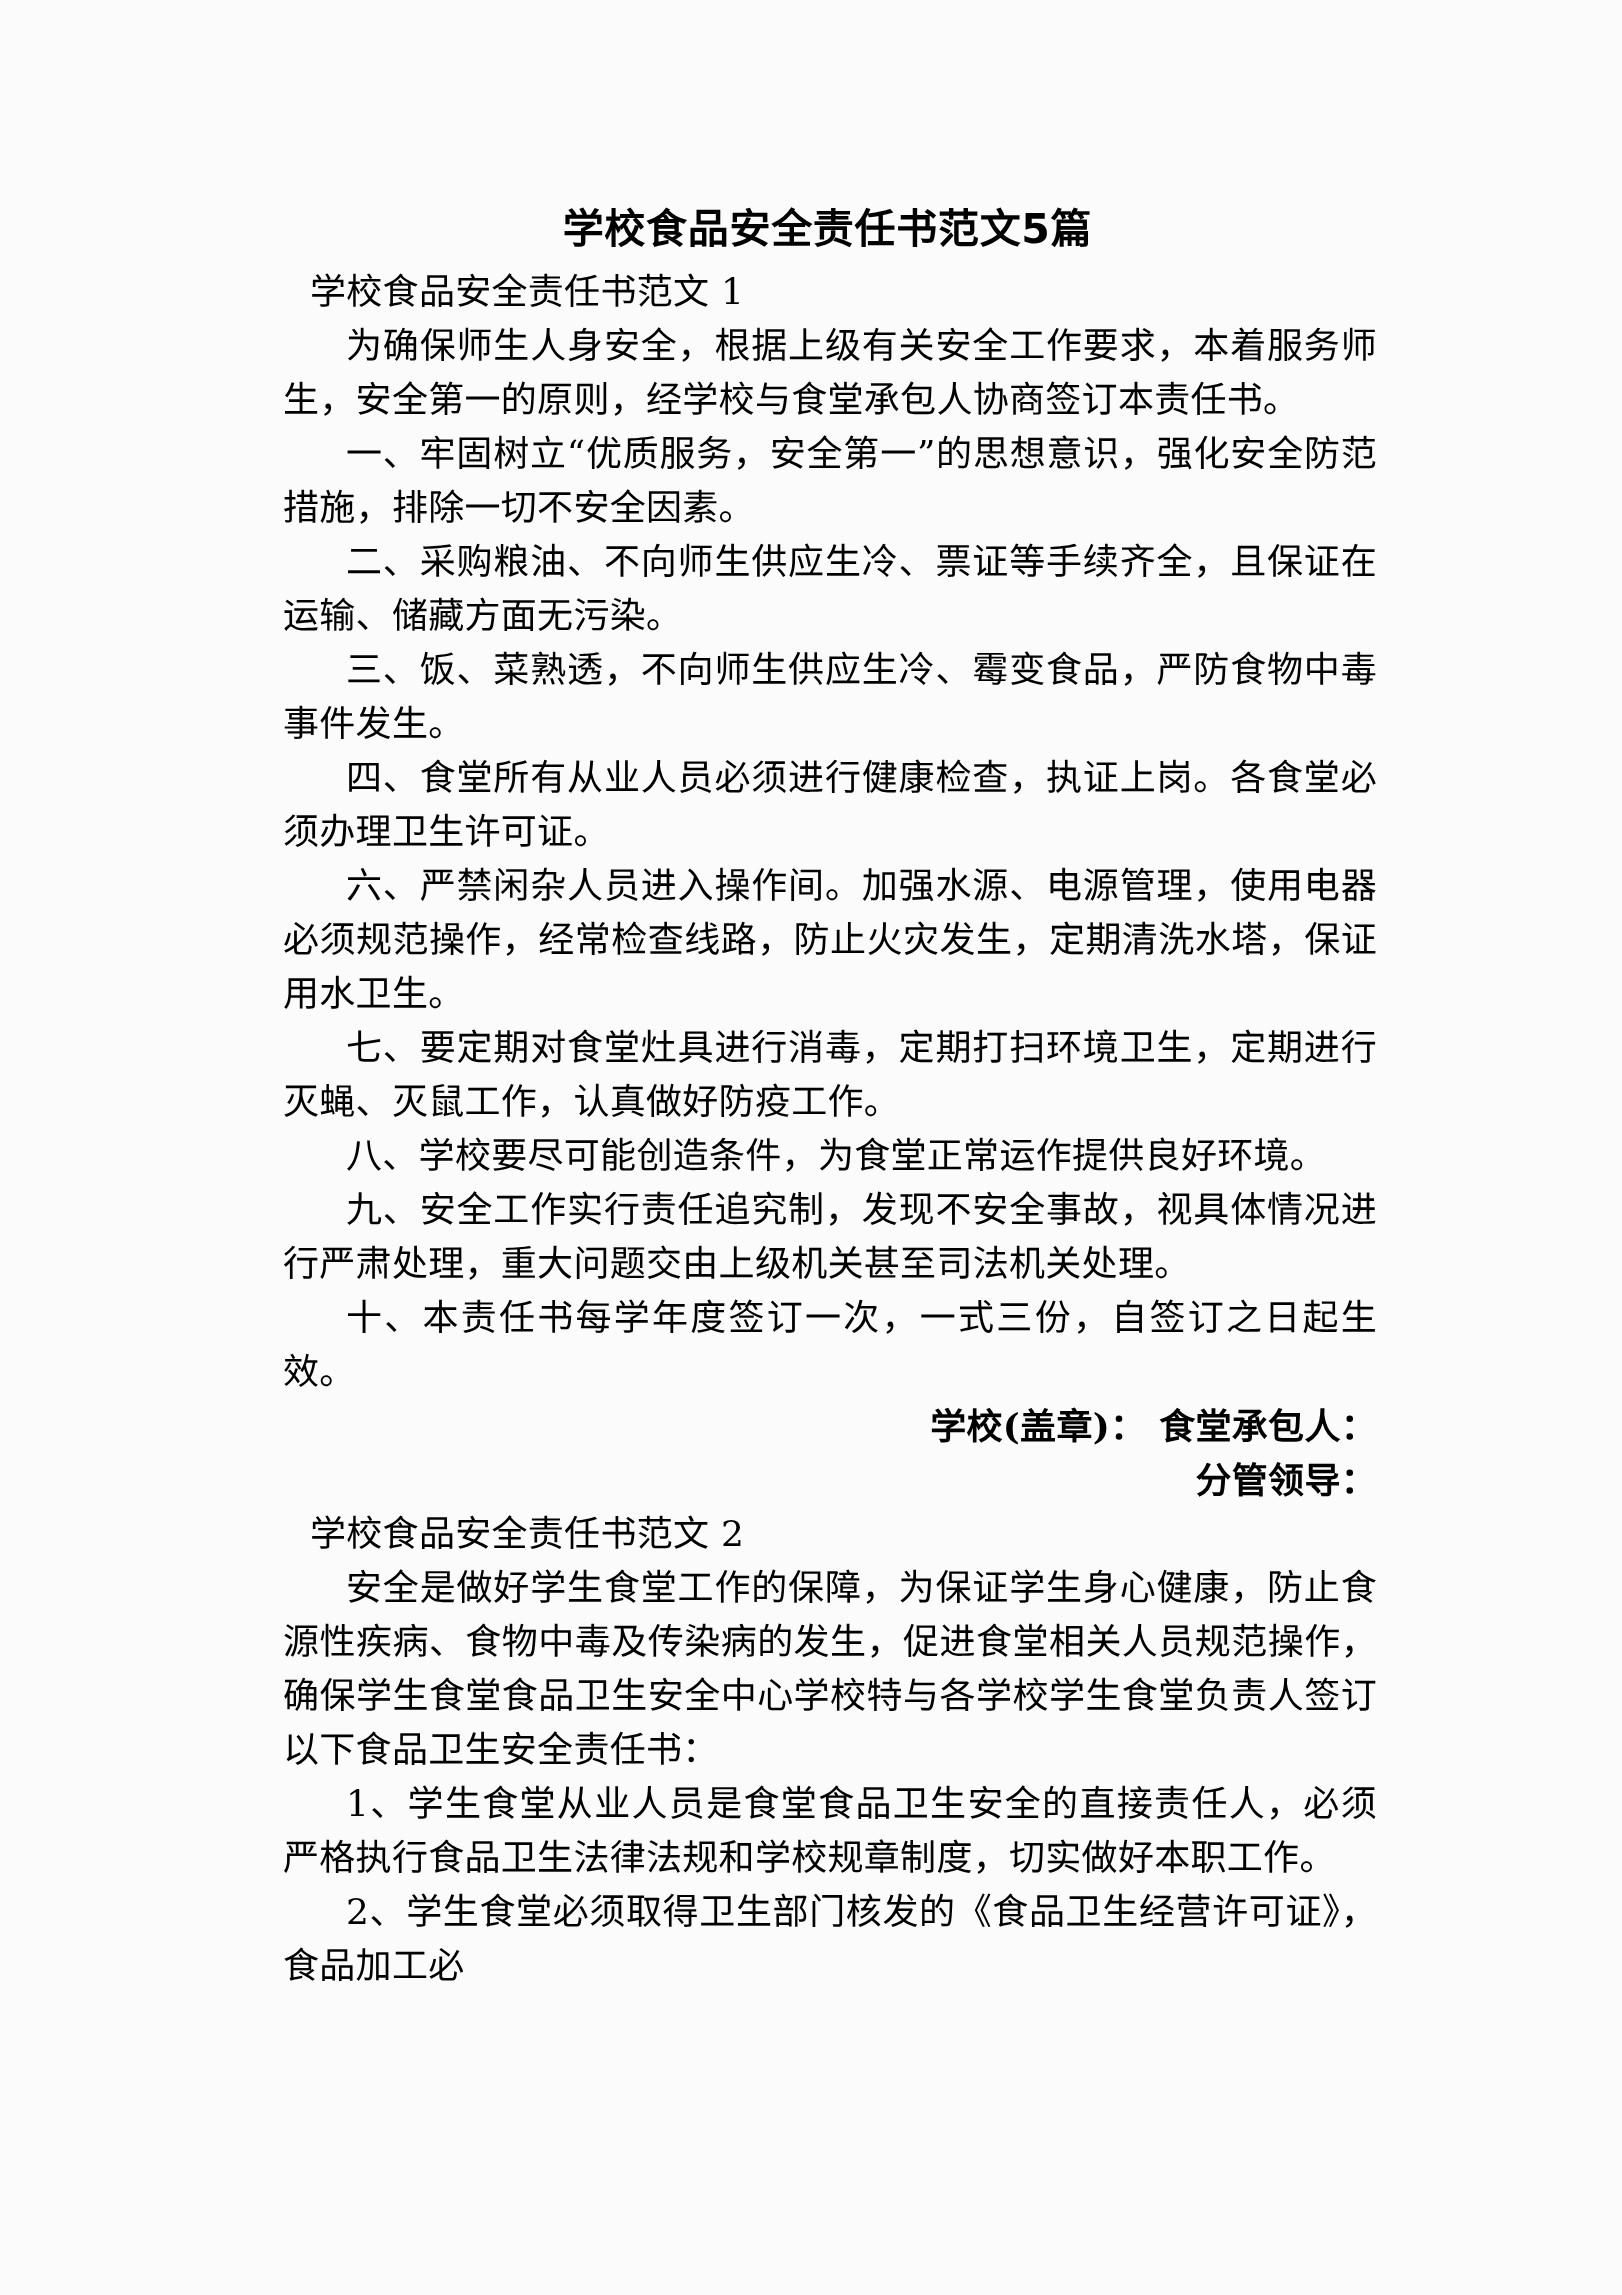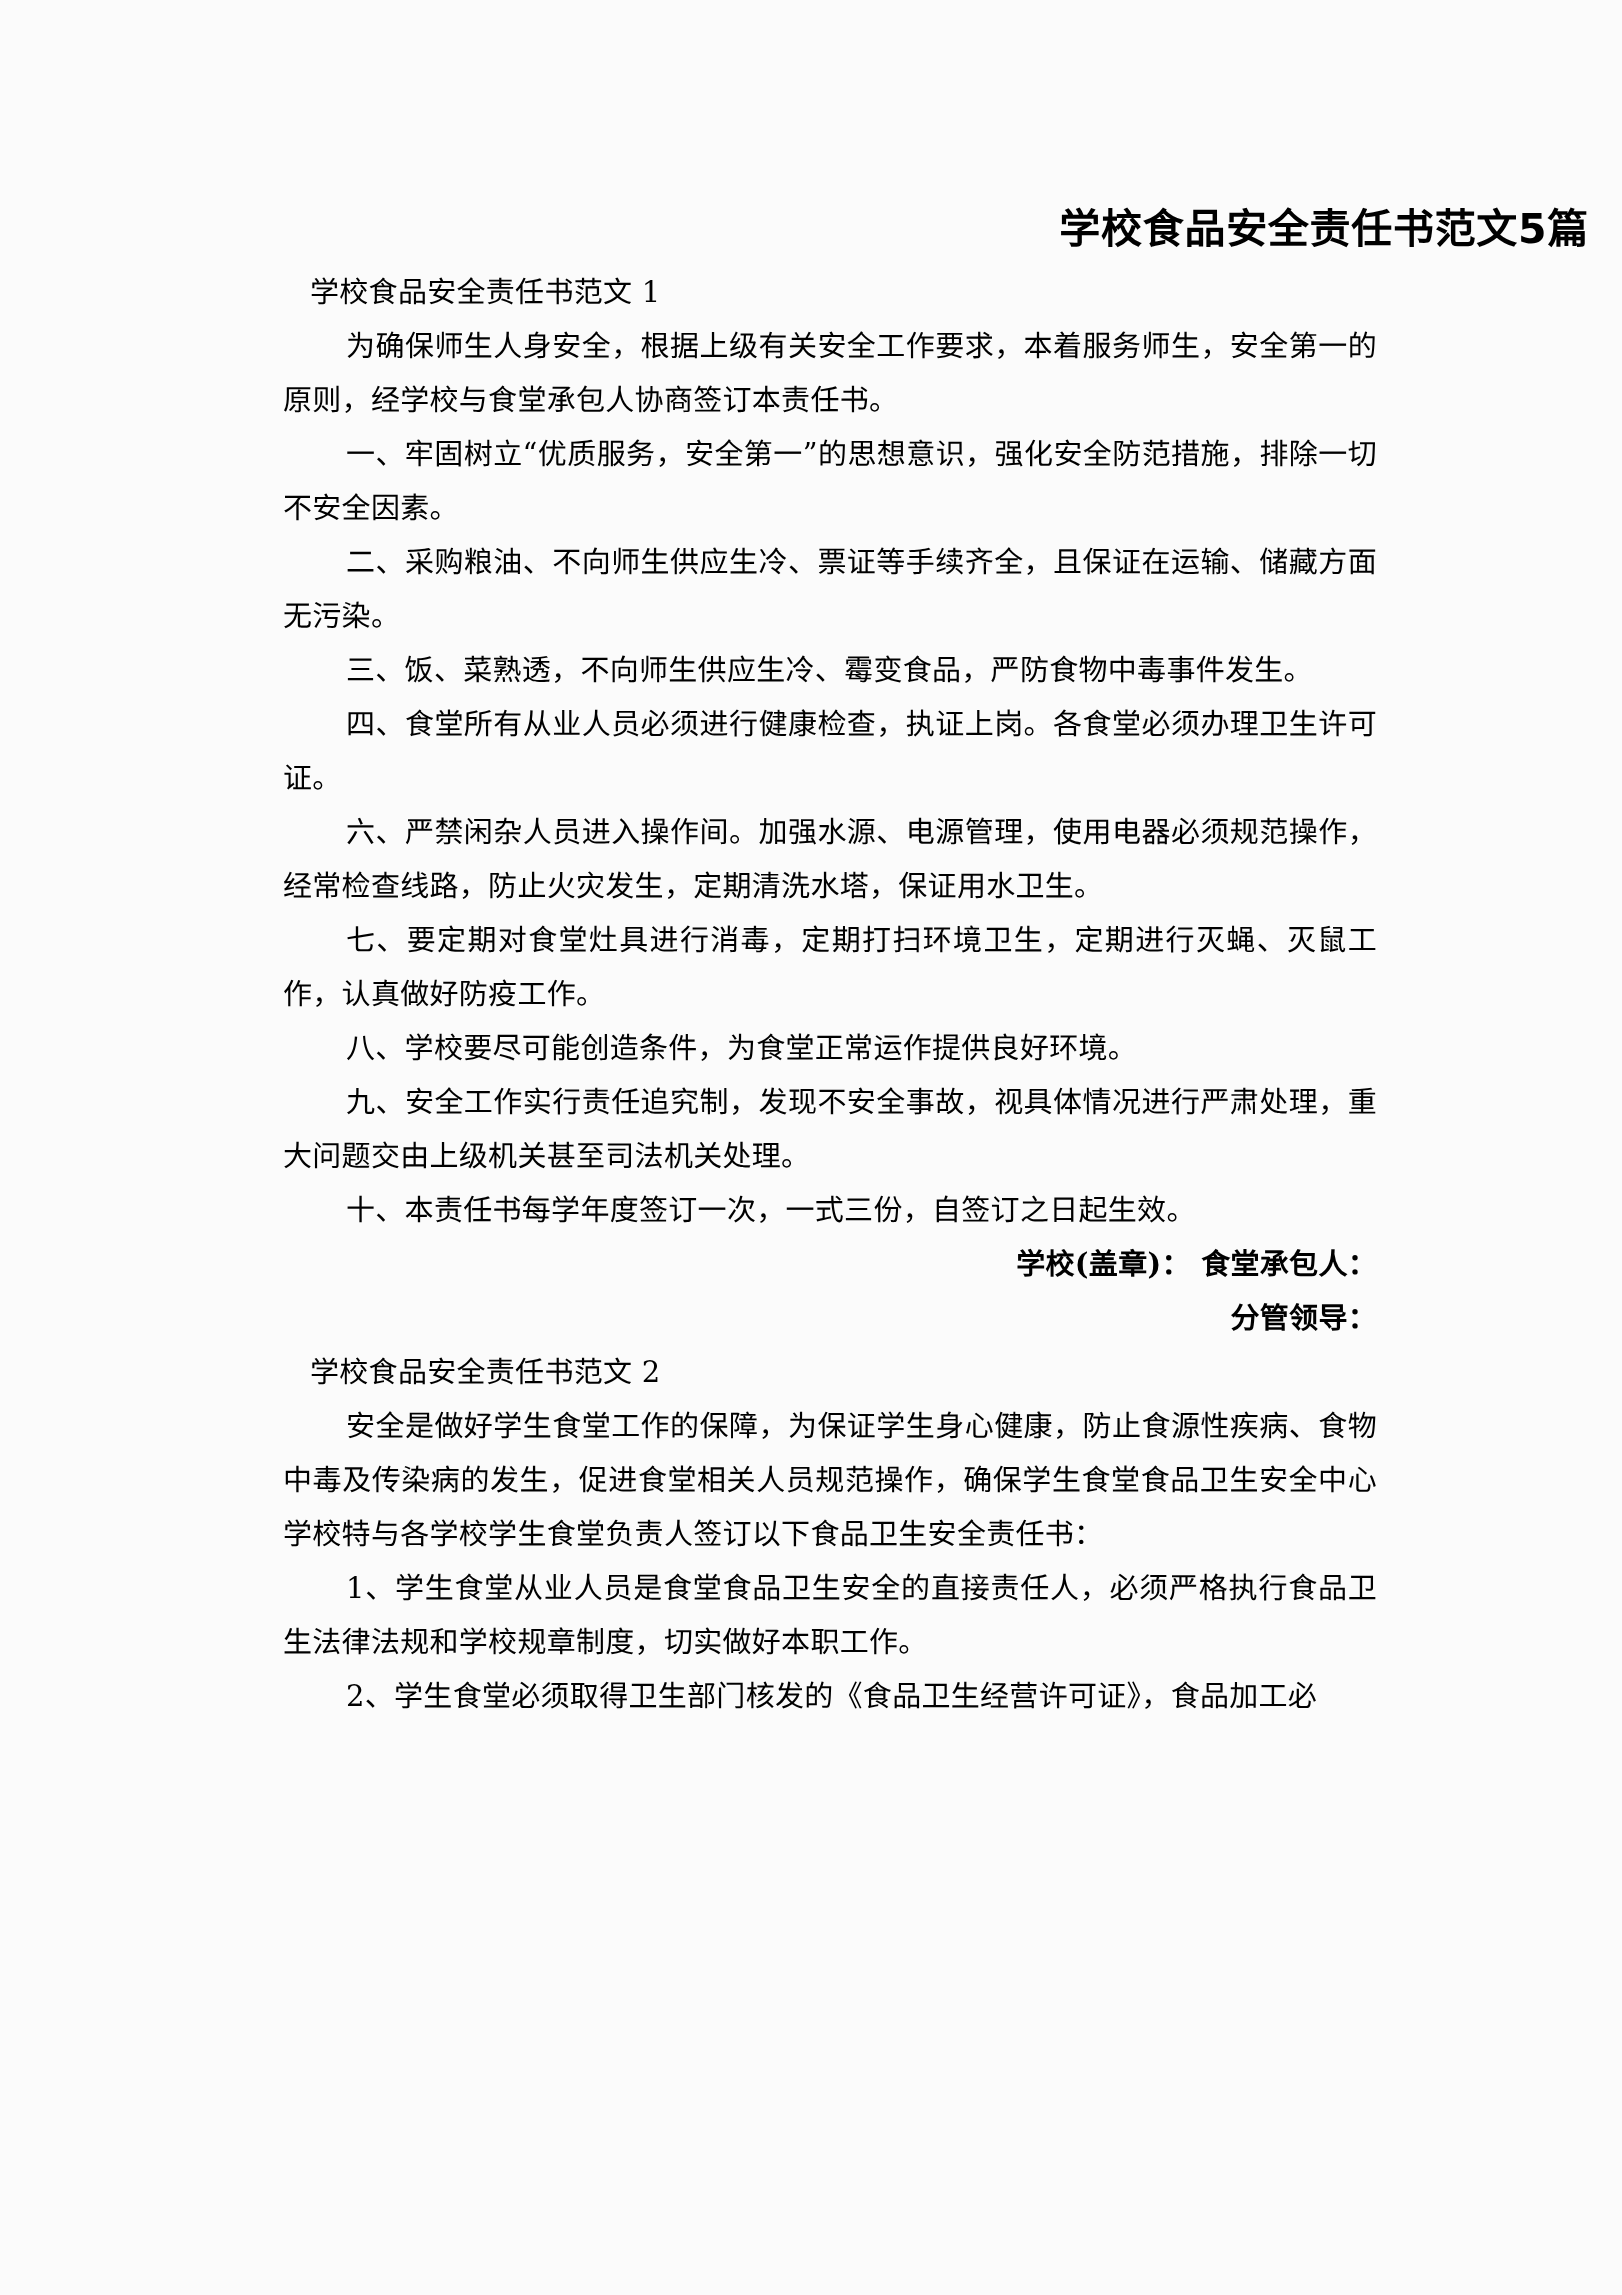--- a/index.html
+++ b/index.html
@@ -22,39 +22,40 @@
     background: #fbfbfb;
     box-sizing: border-box;
     padding: 0;
   }
 
   .doc-title {
     position: absolute;
     top: 175px;
     left: 0;
     width: 1589px;
-    text-align: right;
+    text-align: center;
     font-family: "DejaVu Sans", "Liberation Sans", sans-serif;
     font-weight: 700;
     font-size: 41px;
     line-height: 55px;
     letter-spacing: 0.7px;
     white-space: nowrap;
+    padding-left: 33px;
   }
 
   .body-col {
     position: absolute;
     top: 265px;
     left: 245px;
     width: 1132px;
   }
 
   .para {
     font-family: "DejaVu Serif", "Liberation Serif", serif;
-    font-size: 29px;
+    font-size: 36px;
     line-height: 54px;
     text-align: justify;
     text-justify: inter-character;
     letter-spacing: 0.3px;
     margin: 0;
     word-break: break-all;
   }
 
   
   .indent2 {

